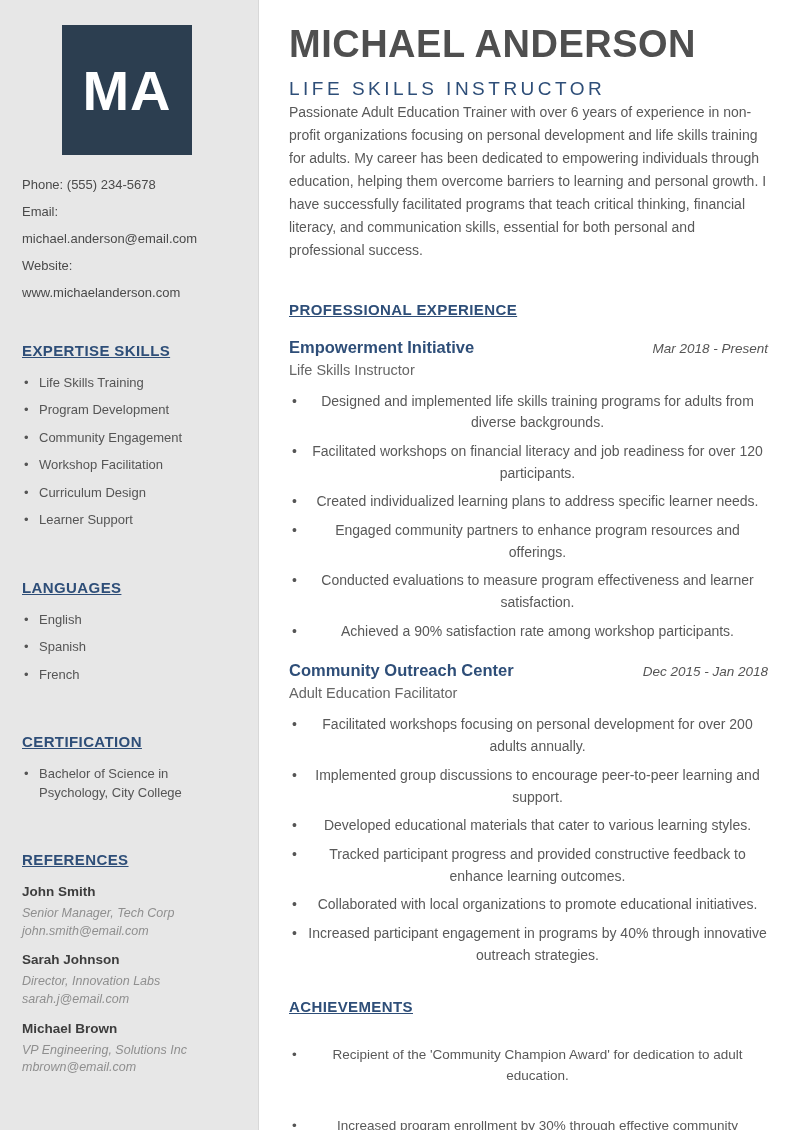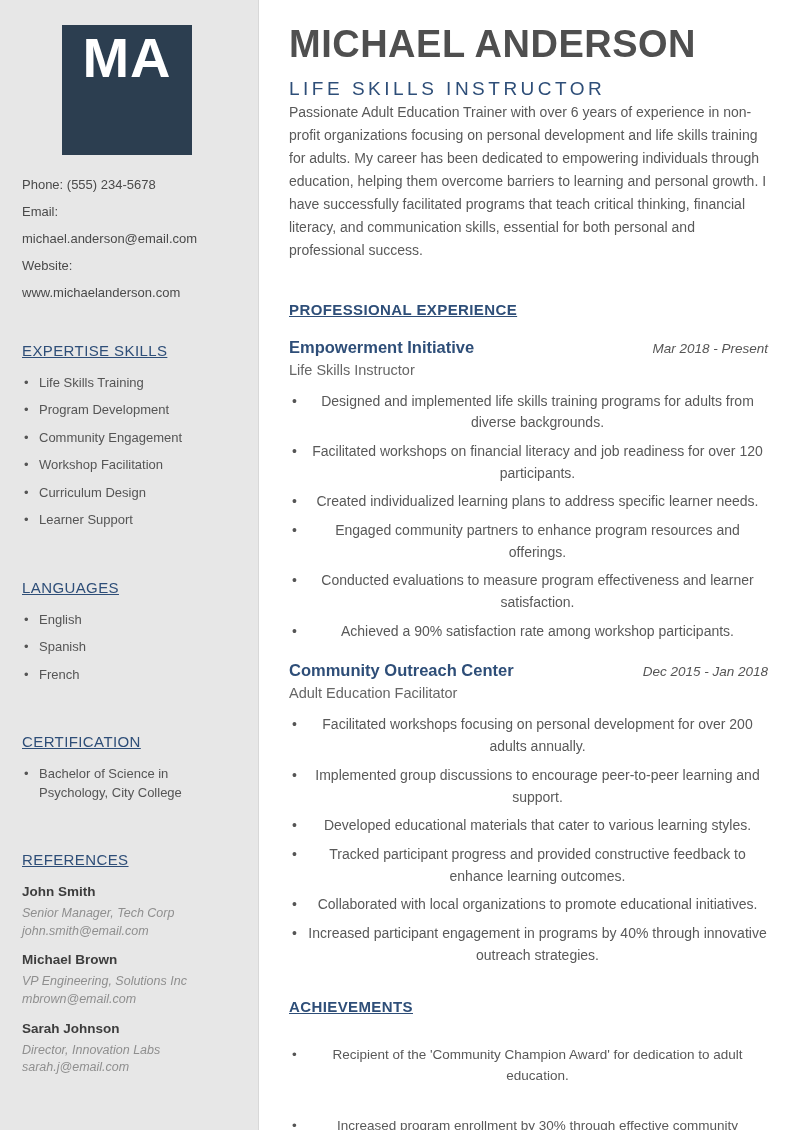--- a/index.html
+++ b/index.html
@@ -24,28 +24,28 @@
   
   .sidebar{
     width:259px;flex-shrink:0;height:100%;
     background:var(--sidebar_bg);
     border-right:1px solid var(--divider);
     padding:25px 26px 20px 22px;
   }
   .monogram{
     width:130px;height:130px;margin:0 auto;
     background:var(--monogram_bg);
-    display:flex;align-items:flex-start;justify-content:center;
+    display:flex;align-items:center;justify-content:center;
   }
   .monogram span{color:#fff;font-size:56px;font-weight:bold;letter-spacing:1px;}
   .contact{margin-top:16px;}
   .contact-item{font-size:13px;color:#4a4a4a;line-height:27px;}
   .side-section-title{
     display:inline-block;
-    color:var(--accent_navy);font-weight:normal;font-size:15px;
+    color:var(--accent_navy);font-weight:bold;font-size:15px;
     text-decoration:underline;letter-spacing:0.4px;
     margin:40px 0 15px;
   }
   .side-section-title.first{margin-top:36px;}
   .side-list{list-style:none;margin:0;padding:0;}
   .side-list li{
     position:relative;padding-left:17px;
     font-size:13px;color:#555;line-height:1.42;margin-bottom:9px;
   }
   .side-list li::before{content:"•";position:absolute;left:2px;color:#555;}
@@ -132,29 +132,29 @@
     <div class="side-section-title">REFERENCES</div>
     <div>
 
         <div class="ref-entry">
           <div class="ref-name">John Smith</div>
           <div class="ref-role">Senior Manager, Tech Corp</div>
           <div class="ref-email">john.smith@email.com</div>
         </div>
 
         <div class="ref-entry">
+          <div class="ref-name">Sarah Johnson</div>
+          <div class="ref-role">Director, Innovation Labs</div>
+          <div class="ref-email">sarah.j@email.com</div>
+        </div>
+
+        <div class="ref-entry">
           <div class="ref-name">Michael Brown</div>
           <div class="ref-role">VP Engineering, Solutions Inc</div>
           <div class="ref-email">mbrown@email.com</div>
-        </div>
-
-        <div class="ref-entry">
-          <div class="ref-name">Sarah Johnson</div>
-          <div class="ref-role">Director, Innovation Labs</div>
-          <div class="ref-email">sarah.j@email.com</div>
         </div>
       </div>
 
   </aside>
 
   <main class="main">
 
     <h1 class="name">MICHAEL ANDERSON</h1>
     <div class="job-title-line">LIFE SKILLS INSTRUCTOR</div>
 

